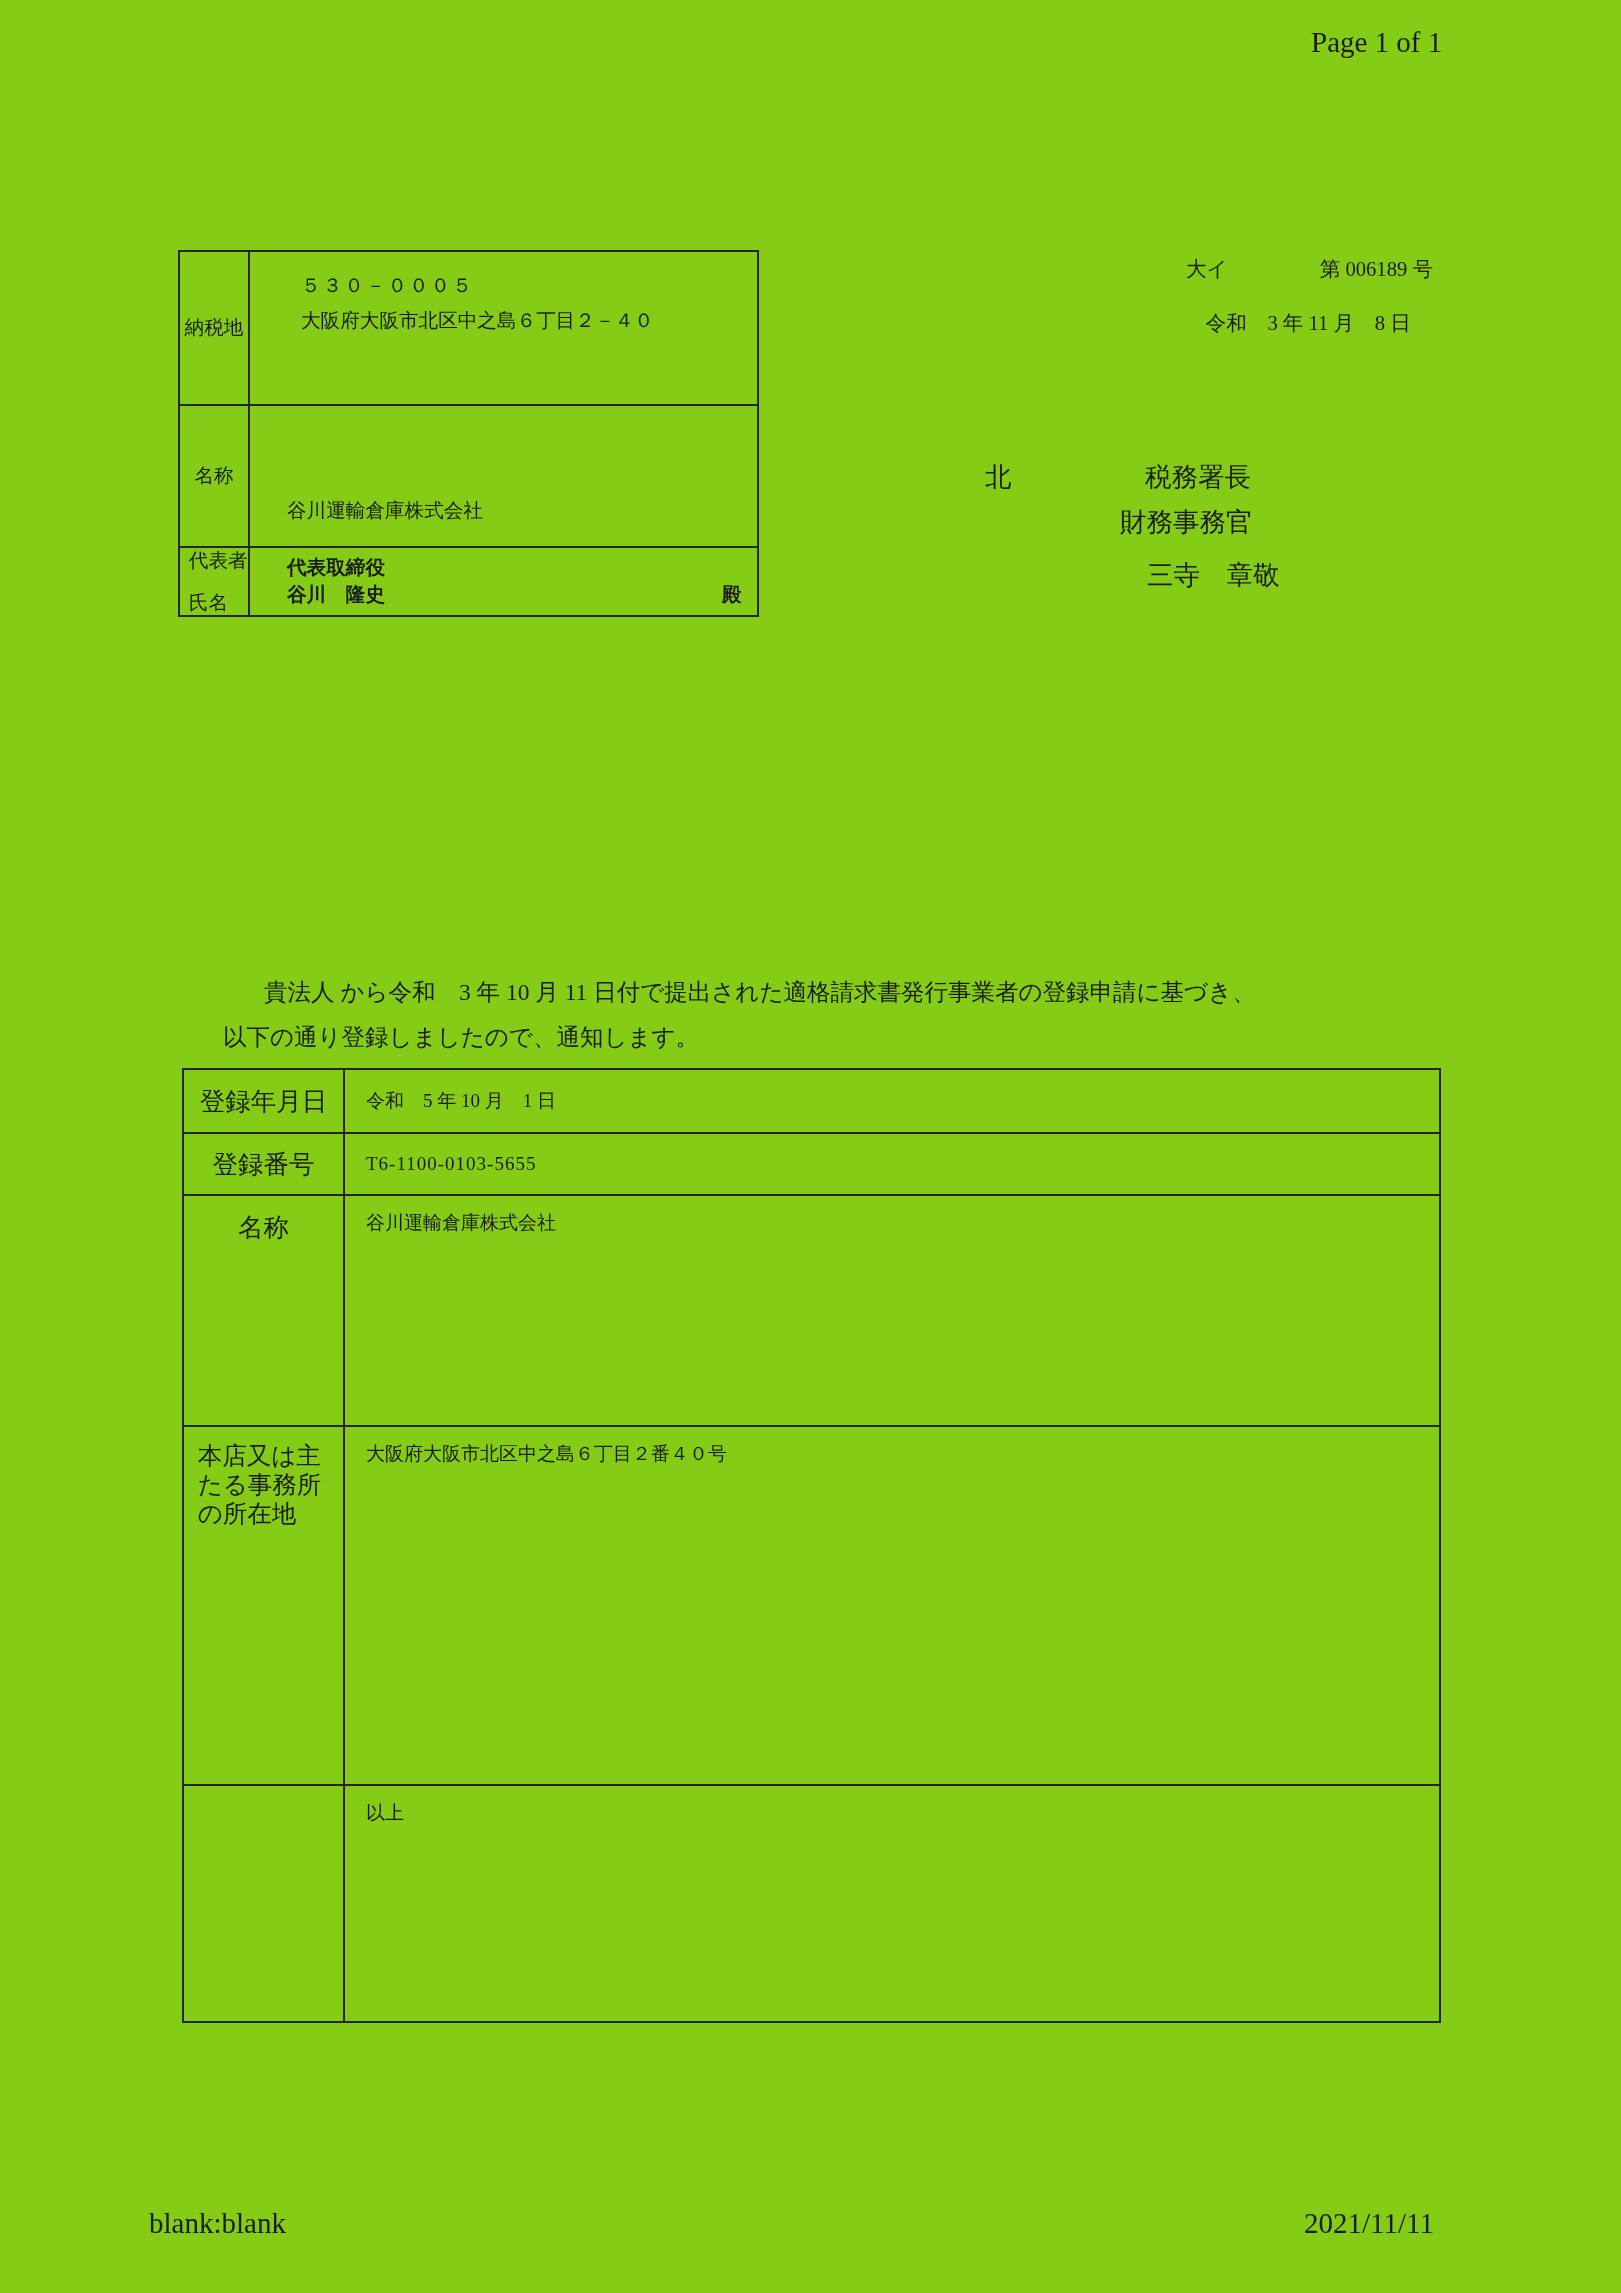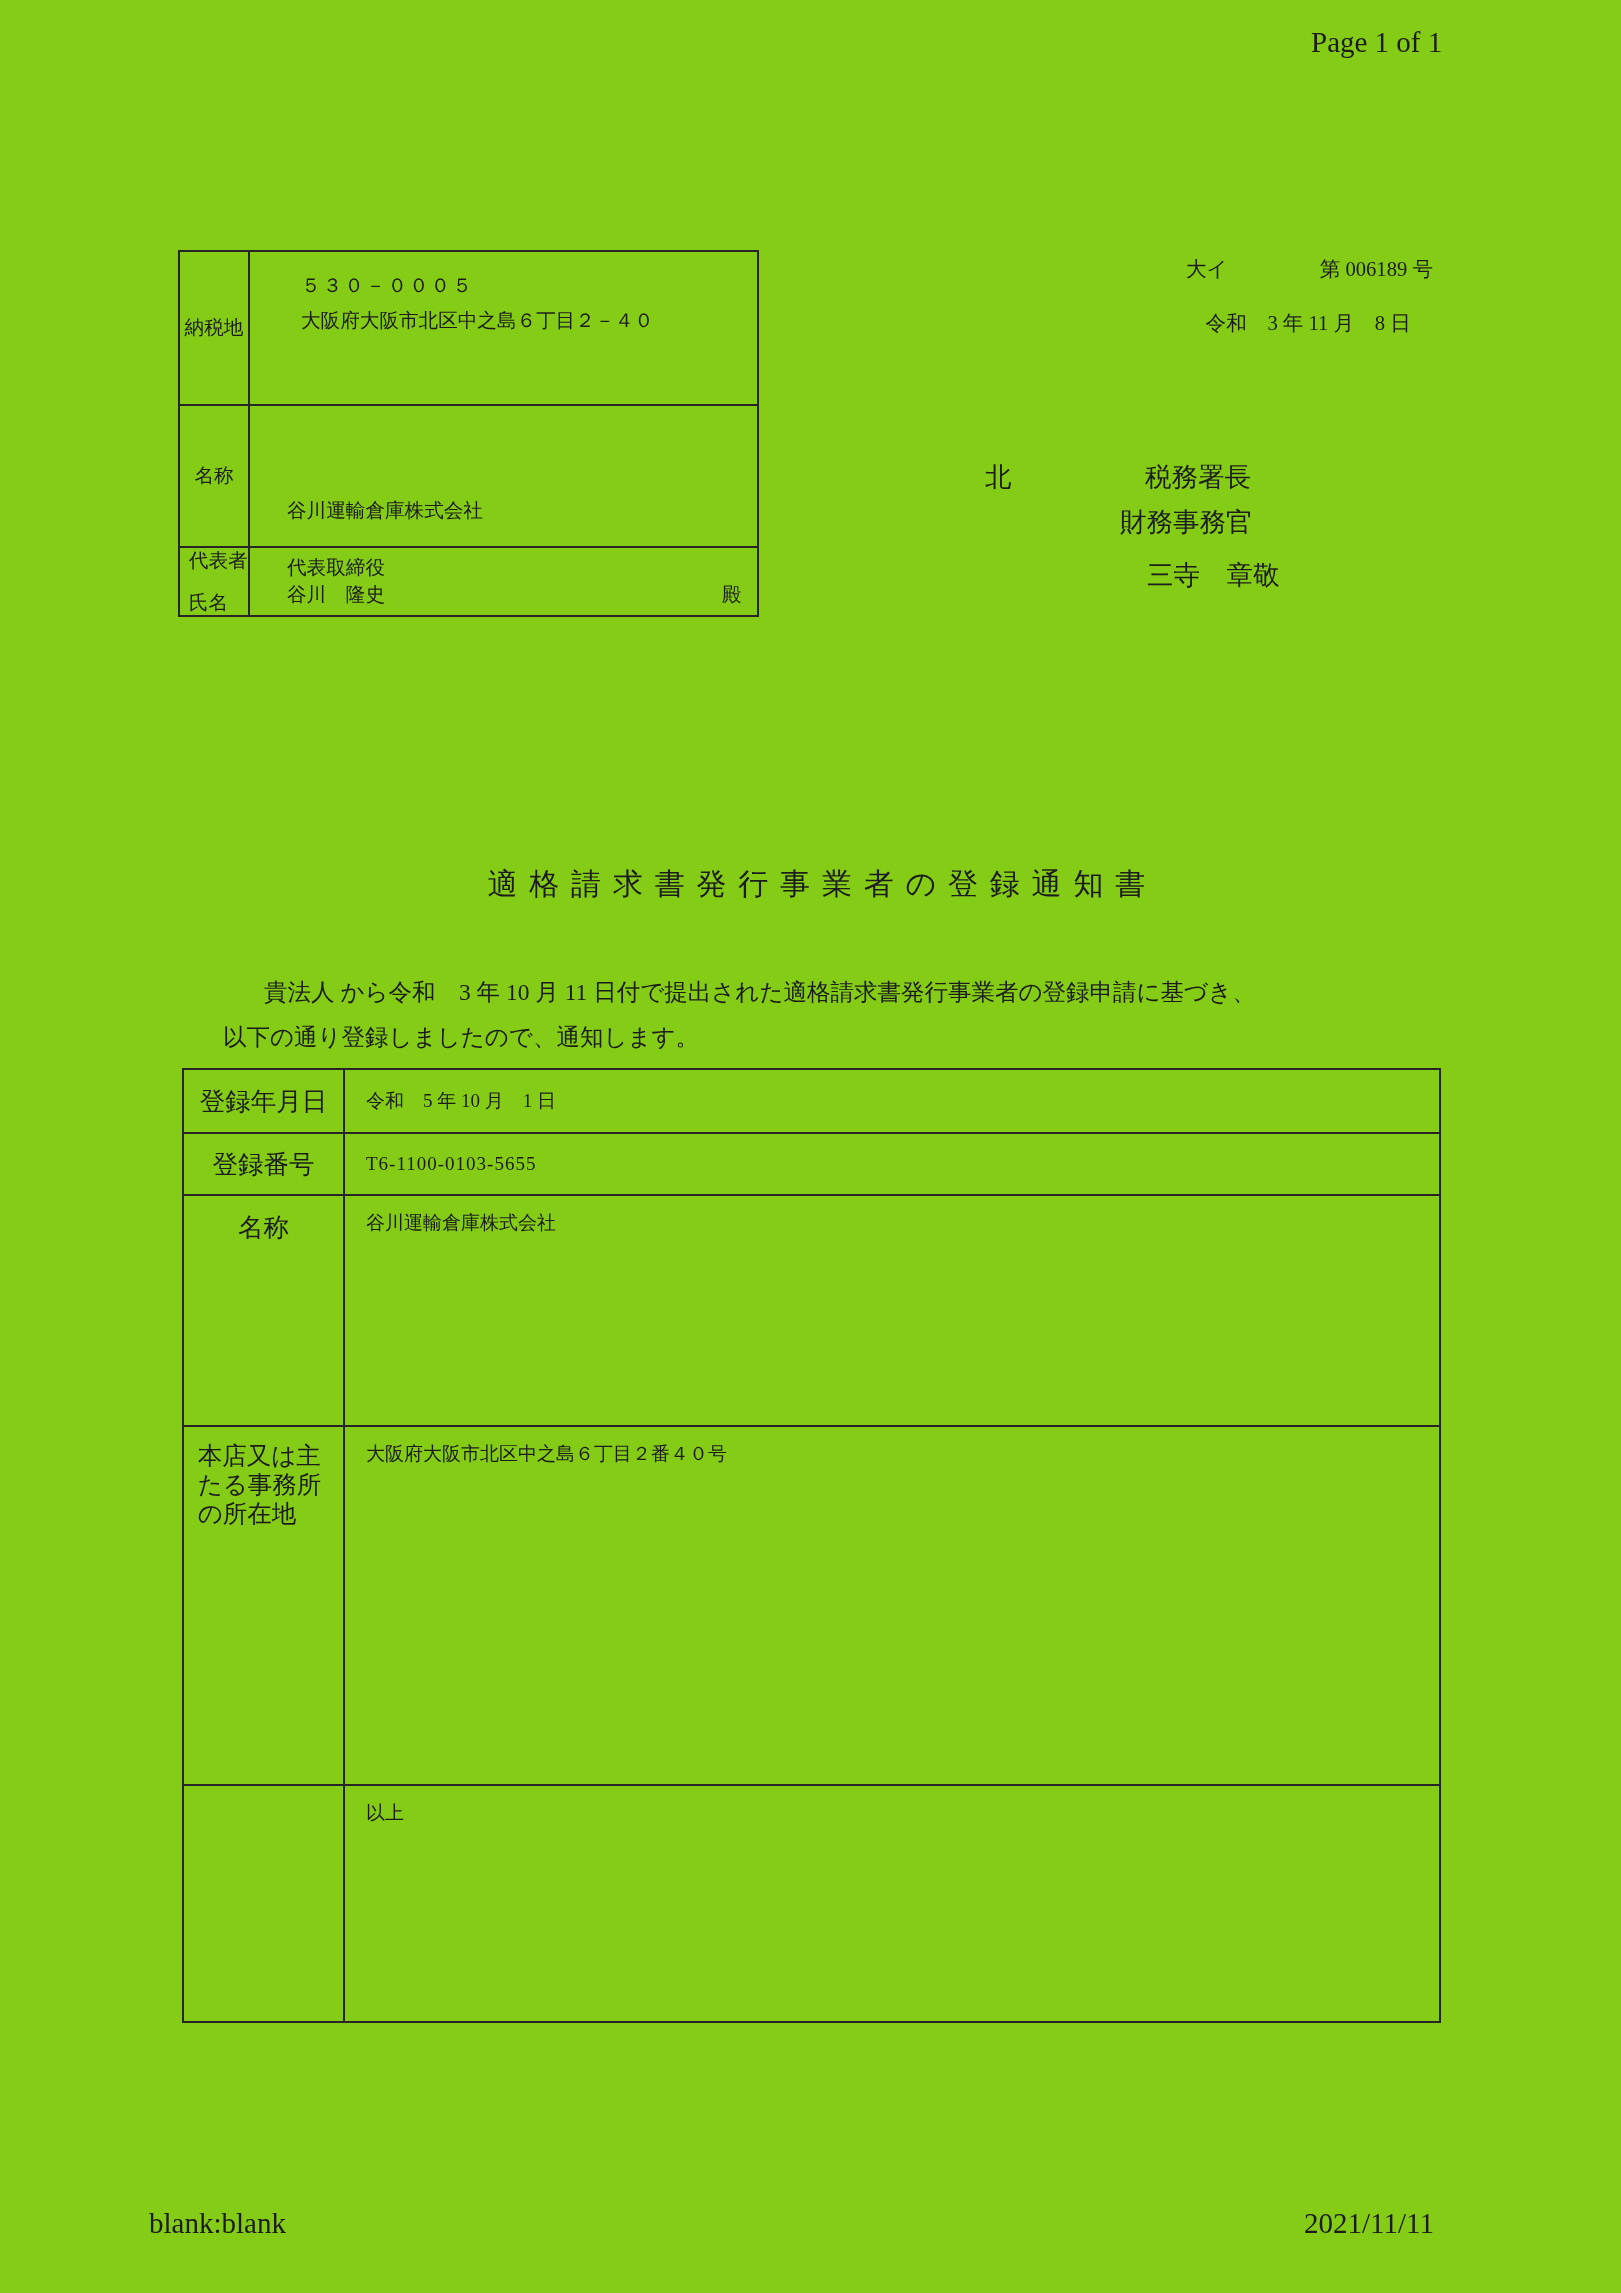--- a/index.html
+++ b/index.html
@@ -34,21 +34,21 @@
     font-size: 19.6px; line-height: 25.5px;
   }
   .tb-value { flex: 1; box-sizing: border-box; font-size: 19.6px; }
   .tb-row-address { height: 154px; }
   .tb-row-name { height: 142px; }
   .tb-row-rep { height: 67px; }
   .tb-value-address { padding: 15.7px 0 0 51px; line-height: 35px; }
   .tb-postal { letter-spacing: 2px; }
   .tb-value-name { display: flex; align-items: flex-end; padding: 0 0 21.6px 37px; }
   .tb-label-rep { align-items: flex-start; padding-left: 8.8px; box-sizing: border-box; justify-content: space-between; }
-  .tb-value-rep { padding: 5.9px 15.7px 0 37px; line-height: 27.4px; }
+  .tb-value-rep { padding: 5.9px 15.7px 0 37px; line-height: 27.4px; font-weight: bold; }
   .rep-name-line { display: flex; justify-content: space-between; }
 
   
   .issue-block { top: 255px; left: 1186px; width: 247px; font-size: 20.6px; }
   .issue-line1 { display: flex; justify-content: space-between; }
   .issue-line2 { margin-top: 25.5px; margin-left: 19.6px; }
 
   
   .addr-office   { top: 459px; left: 985px; font-size: 26.5px; }
   .addr-title1   { top: 459px; left: 1145px; font-size: 26.5px; }
@@ -139,21 +139,20 @@
       <span>第 006189 号</span>
     </div>
     <div class="issue-line2">令和　3 年 11 月　8 日</div>
   </div>
 
   <div class="abs addr-office">北</div>
   <div class="abs addr-title1">税務署長</div>
   <div class="abs addr-title2">財務事務官</div>
   <div class="abs addr-officer">三寺　章敬</div>
 
-  <div class="abs doc-title">適格請求書発行事業者の登録通知書</div>
 
   <div class="abs doc-body">
     <div class="indent">貴法人 から令和　3 年 10 月 11 日付で提出された適格請求書発行事業者の登録申請に基づき、</div>
     <div>以下の通り登録しましたので、通知します。</div>
   </div>
 
   <div class="abs reg-table">
     <div class="rt-row rt-row-regdate">
       <div class="rt-label">登録年月日</div>
       <div class="rt-value">令和　5 年 10 月　1 日</div>

